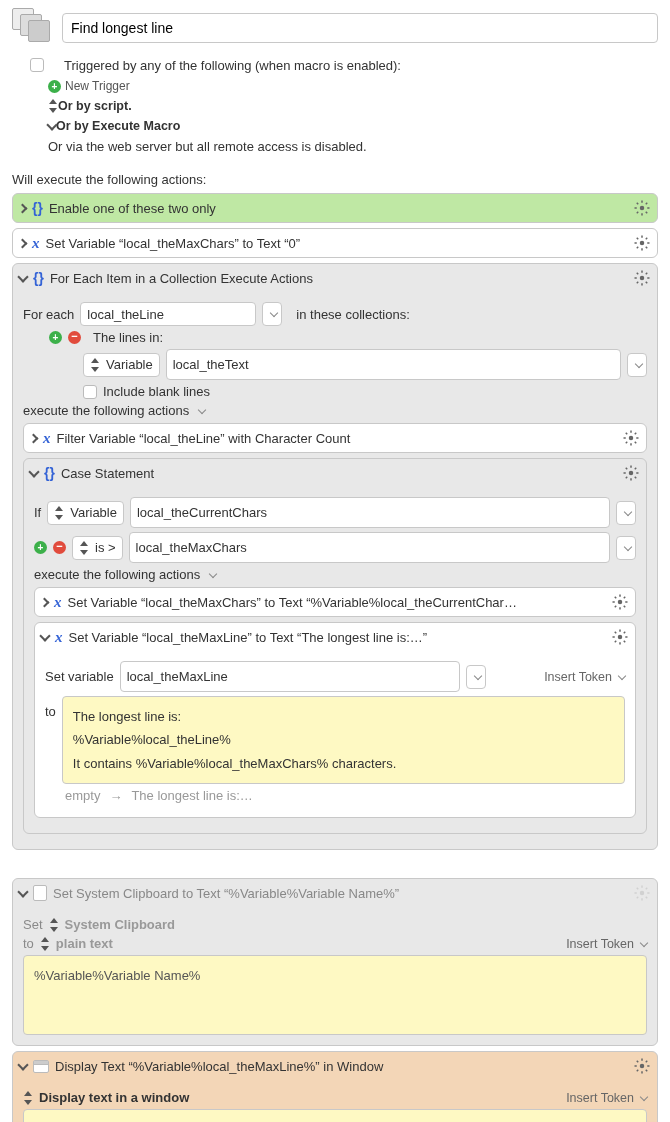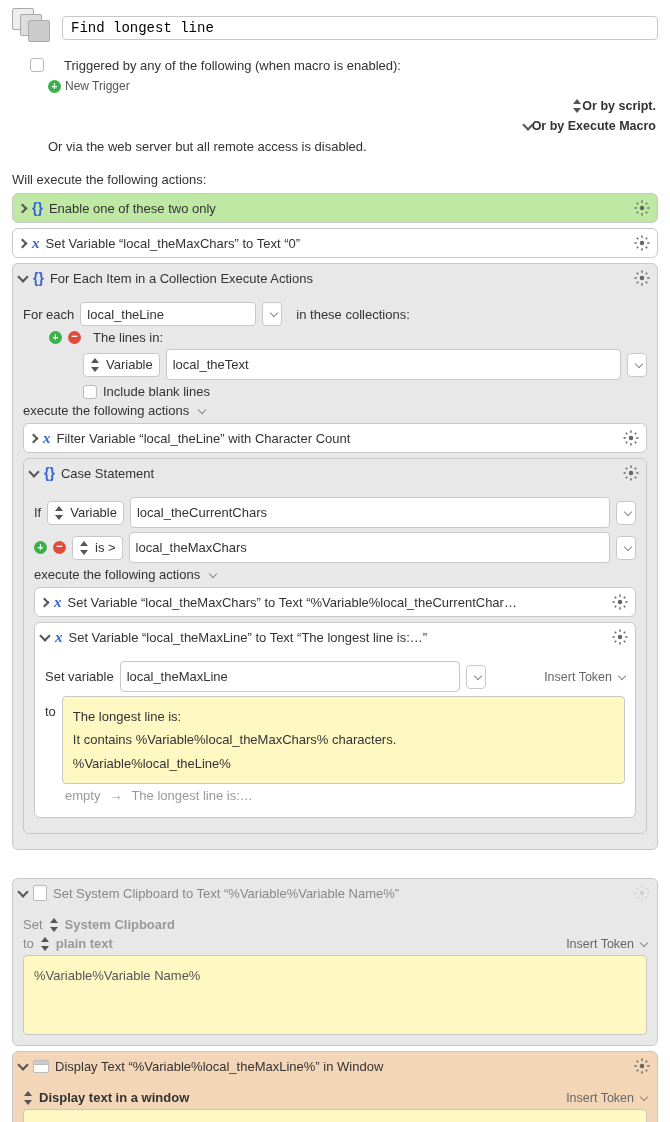--- a/index.html
+++ b/index.html
@@ -11,28 +11,28 @@
     color: #333;
     background: #fff;
     width: 670px;
   }
   .top-row { display:flex; align-items:center; gap:6px; margin-bottom:8px;}
   .stack-icon { width:44px; height:40px; position:relative; flex:0 0 auto;}
   .stack-icon div{position:absolute;width:22px;height:22px;border:1px solid #aaa;background:#eee;border-radius:2px;}
   .stack-icon .s1{left:0;top:0;}
   .stack-icon .s2{left:8px;top:6px;background:#ddd;}
   .stack-icon .s3{left:16px;top:12px;background:#ccc;}
-  .title-input{flex:1;height:24px;border:1px solid #c8c8c8;border-radius:4px;padding:0 8px;font-size:14px;font-family:Liberation Mono, monospace;}
+  .title-input{flex:1;height:30px;border:1px solid #c8c8c8;border-radius:4px;padding:0 8px;font-size:14px;}
   .trigger-block{padding:2px 2px 4px 18px;}
   .checkbox-row{display:flex;gap:20px;margin-bottom:6px;}
   .mac-checkbox{width:14px;height:14px;border:1px solid #bbb;border-radius:3px;background:#fff;}
   .add-link{display:flex;align-items:center;gap:4px;color:#555;font-size:12px;margin:4px 0 4px 18px;}
   .add-link.new-action{margin-left:18px;}
   .icon-plus{width:13px;height:13px;border-radius:50%;background:#3cb04a;color:#fff;font-size:10px;line-height:13px;text-align:center;font-weight:bold;}
-  .or-row{display:flex;align-items:center;margin:6px 0 6px 18px;font-weight:600;font-size:12.5px;justify-content:flex-end;}
+  .or-row{display:flex;align-items:center;margin:6px 0 6px 18px;font-weight:600;font-size:12.5px;}
   .updown{display:inline-block;position:relative;width:10px;height:14px;}
   .updown::before,.updown::after{content:"";position:absolute;left:1px;border-left:4px solid transparent;border-right:4px solid transparent;}
   .updown::before{top:0;border-bottom:5px solid #555;}
   .updown::after{bottom:0;border-top:5px solid #555;}
   .chev-down{display:inline-block;width:8px;height:8px;border-right:2px solid #555;border-bottom:2px solid #555;transform:rotate(45deg);margin-top:-3px;}
   .chev-right{display:inline-block;width:7px;height:7px;border-right:2px solid #555;border-bottom:2px solid #555;transform:rotate(-45deg);}
   .small-chev{display:inline-block;width:6px;height:6px;border-right:1.5px solid #888;border-bottom:1.5px solid #888;transform:rotate(45deg);margin-left:4px;margin-bottom:2px;}
   .web-note{margin:6px 0 8px 18px;}
   .section-label{margin:6px 0 6px 0;font-size:13px;}
   .action{border:1px solid #c8c8c8;border-radius:6px;margin-bottom:5px;background:#fff;}
@@ -337,22 +337,22 @@
                 </span>
               <span class="insert-token" style="margin-left:auto">
                 <span>Insert Token</span>
                 <span class="small-chev"></span>
               </span>
             </div>
             <div class="row" style="align-items:flex-start">
               <span style="padding-top:8px">to</span>
               <div class="textarea flex1">
                 <div>The longest line is:</div>
+                <div>%Variable%local_theLine%</div>
                 <div>It contains %Variable%local_theMaxChars% characters.</div>
-                <div>%Variable%local_theLine%</div>
               </div>
             </div>
             <div class="row muted" style="margin-top:4px;margin-left:20px">
               <span>empty</span>
               <span class="small-arrow">→</span>
               <span>The longest line is:…</span>
             </div>
           </div>
         </div>
 

